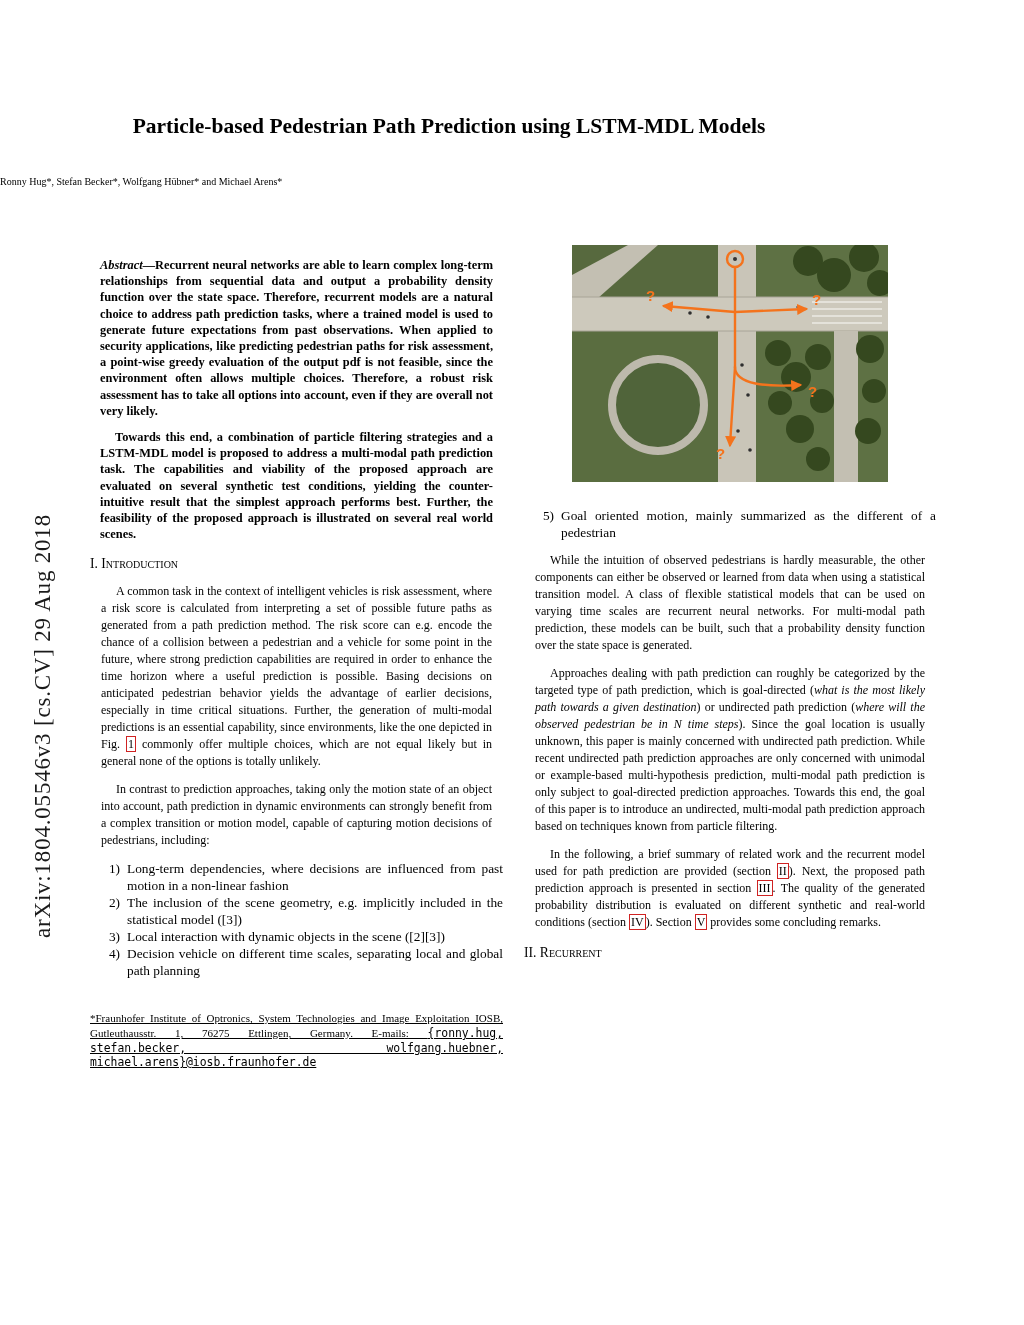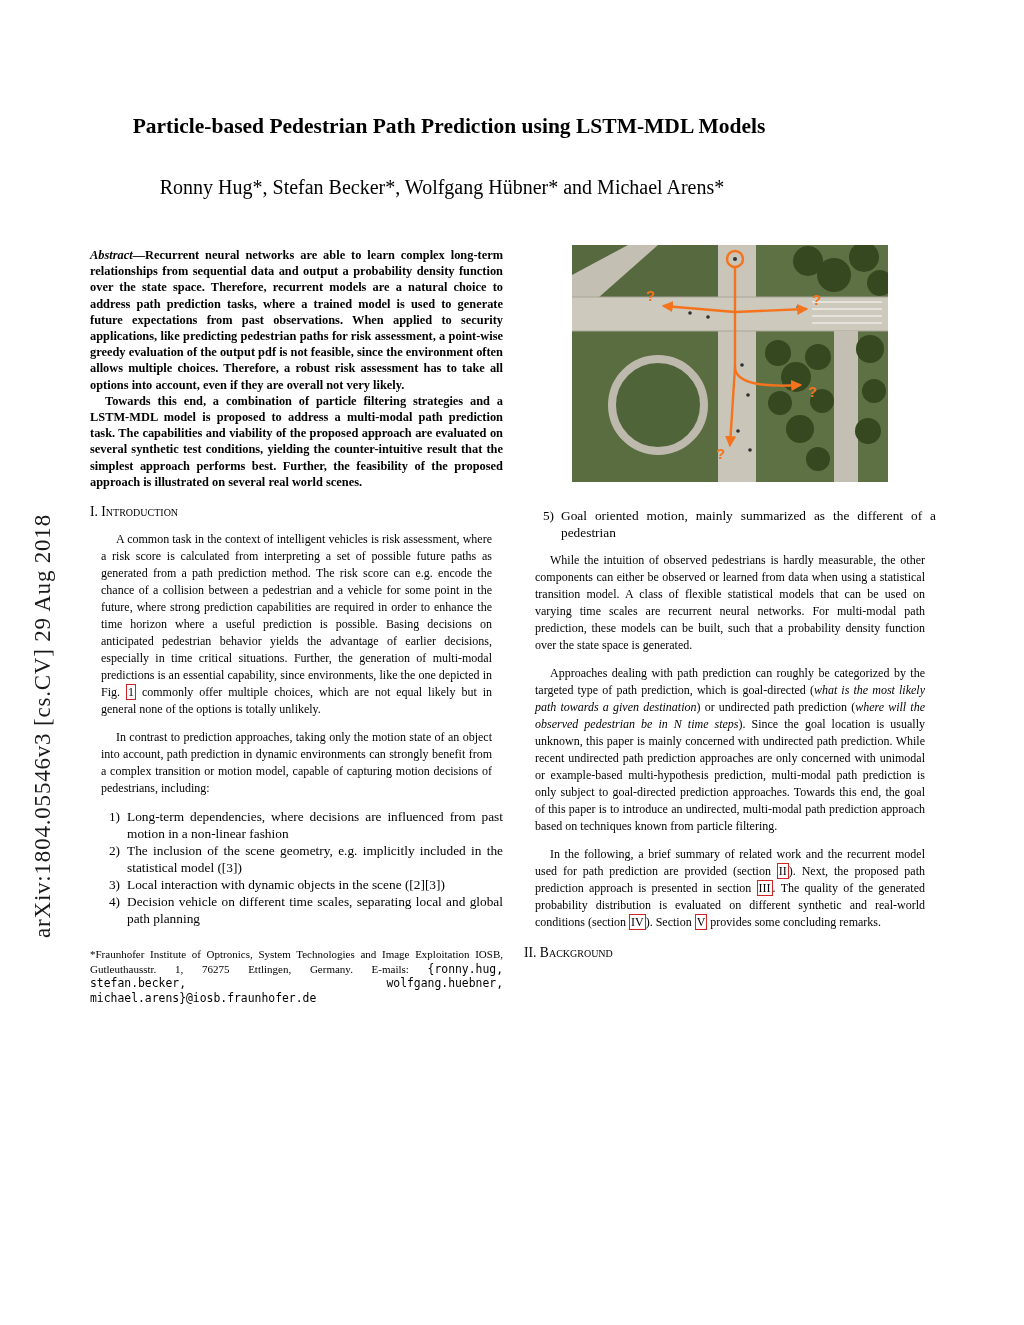--- a/index.html
+++ b/index.html
@@ -13,45 +13,45 @@
     position:absolute; left:30px; top:938px;
     transform:rotate(-90deg); transform-origin:0 0;
     font-size:23px; letter-spacing:0.8px; color:#1a1a1a; white-space:nowrap;
   }
   
   .paper-title {
     position:absolute; top:114px; left:0; width:898px; text-align:center;
     font-size:21.5px; font-weight:bold;
   }
   .paper-authors {
-    position:absolute; top:176px; left:0; width:884px; text-align:center;
-    font-size:20px;
+    position:absolute; top:176px; left:0; width:884px; 
+    font-size:10px;
   }
   
   .col-left  { position:absolute; left:90px;  top:247px; width:413px; }
   .col-right { position:absolute; left:524px; top:243px; width:412px; }
   p.body { margin:11px; font-size:12px; line-height:17px; text-align:justify; }
   .indent { text-indent:15px; }
   .abstract-para {
-    margin:0; font-size:12.4px; font-weight:bold; line-height:16.2px; text-align:justify;
+    margin:10px; font-size:12.4px; font-weight:bold; line-height:16.2px; text-align:justify;
   }
   .abstract-label { font-style:italic; }
   .sec-heading {
     text-align:left; font-size:13.6px; margin:14px 0 9px 0; font-weight:normal;
   }
   .sec-heading .sc { font-variant:small-caps; }
   .num-list { margin-top:3px; }
   .list-item { display:flex; font-size:13.35px; line-height:17px; }
   .list-item .li-num { flex:none; width:30px; text-align:right; padding-right:7px; }
   .list-item .li-text { text-align:justify; }
   .refbox {
     border:1px solid #cf2222; padding:0 1px; line-height:1; display:inline;
   }
   .footnote {
-    margin-top:20px; font-size:11px; line-height:14.6px; text-align:justify;
+    margin-top:32px; font-size:11px; line-height:14.6px; text-align:justify;text-decoration:underline;
   }
   .mono { font-family:"DejaVu Sans Mono", monospace; font-size:11.4px; }
   
   .figure-wrap { width:316px; margin:2px auto 0 auto; }
   .figure-wrap svg { display:block; }
   .fig-caption {
     margin-top:14px; font-size:11px; line-height:14.6px; text-align:justify;
   }
   .fig-caption .cap-label { margin-right:8px; }
   .item5 { margin-top:25px; }
@@ -182,15 +182,15 @@
     <span class="li-num">5)</span>
     <span class="li-text">Goal oriented motion, mainly summarized as the different of a pedestrian</span>
   </div>
 
   <p class="body indent"><span>While the intuition of observed pedestrians is hardly measurable, the other components can either be observed or learned from data when using a statistical transition model. A class of flexible statistical models that can be used on varying time scales are recurrent neural networks. For multi-modal path prediction, these models can be built, such that a probability density function over the state space is generated.</span></p>
 
   <p class="body indent"><span>Approaches dealing with path prediction can roughly be categorized by the targeted type of path prediction, which is goal-directed (</span><em class="var">what is the most likely path towards a given destination</em><span>) or undirected path prediction (</span><em class="var">where will the observed pedestrian be in N time steps</em><span>). Since the goal location is usually unknown, this paper is mainly concerned with undirected path prediction. While recent undirected path prediction approaches are only concerned with unimodal or example-based multi-hypothesis prediction, multi-modal path prediction is only subject to goal-directed prediction approaches. Towards this end, the goal of this paper is to introduce an undirected, multi-modal path prediction approach based on techniques known from particle filtering.</span></p>
 
   <p class="body indent"><span>In the following, a brief summary of related work and the recurrent model used for path prediction are provided (section </span><span class="refbox">II</span><span>). Next, the proposed path prediction approach is presented in section </span><span class="refbox">III</span><span>. The quality of the generated probability distribution is evaluated on different synthetic and real-world conditions (section </span><span class="refbox">IV</span><span>). Section </span><span class="refbox">V</span><span> provides some concluding remarks.</span></p>
 
-  <div class="sec-heading"><span>II.</span>&nbsp;<span class="sc">Background</span></div>
+  <div class="sec-heading"><span>II.</span>&nbsp;<span class="sc">Recurrent</span></div>
 
 </div>
 
 </body></html>

